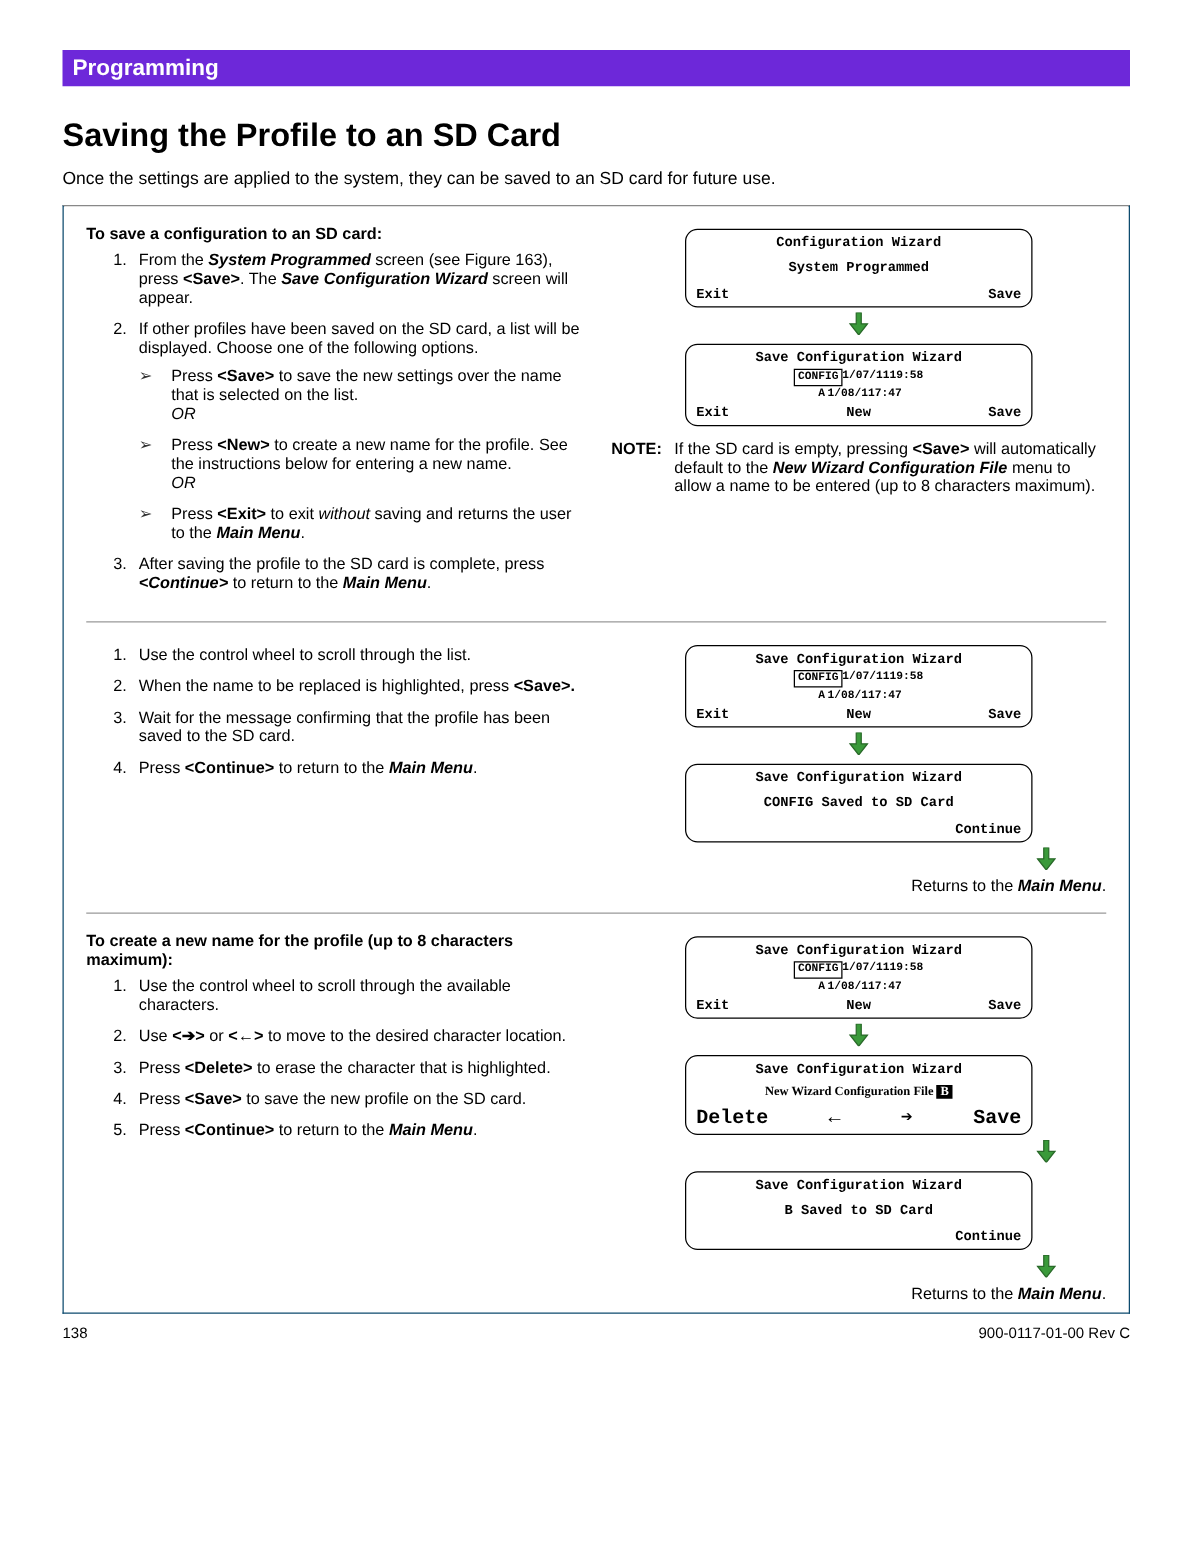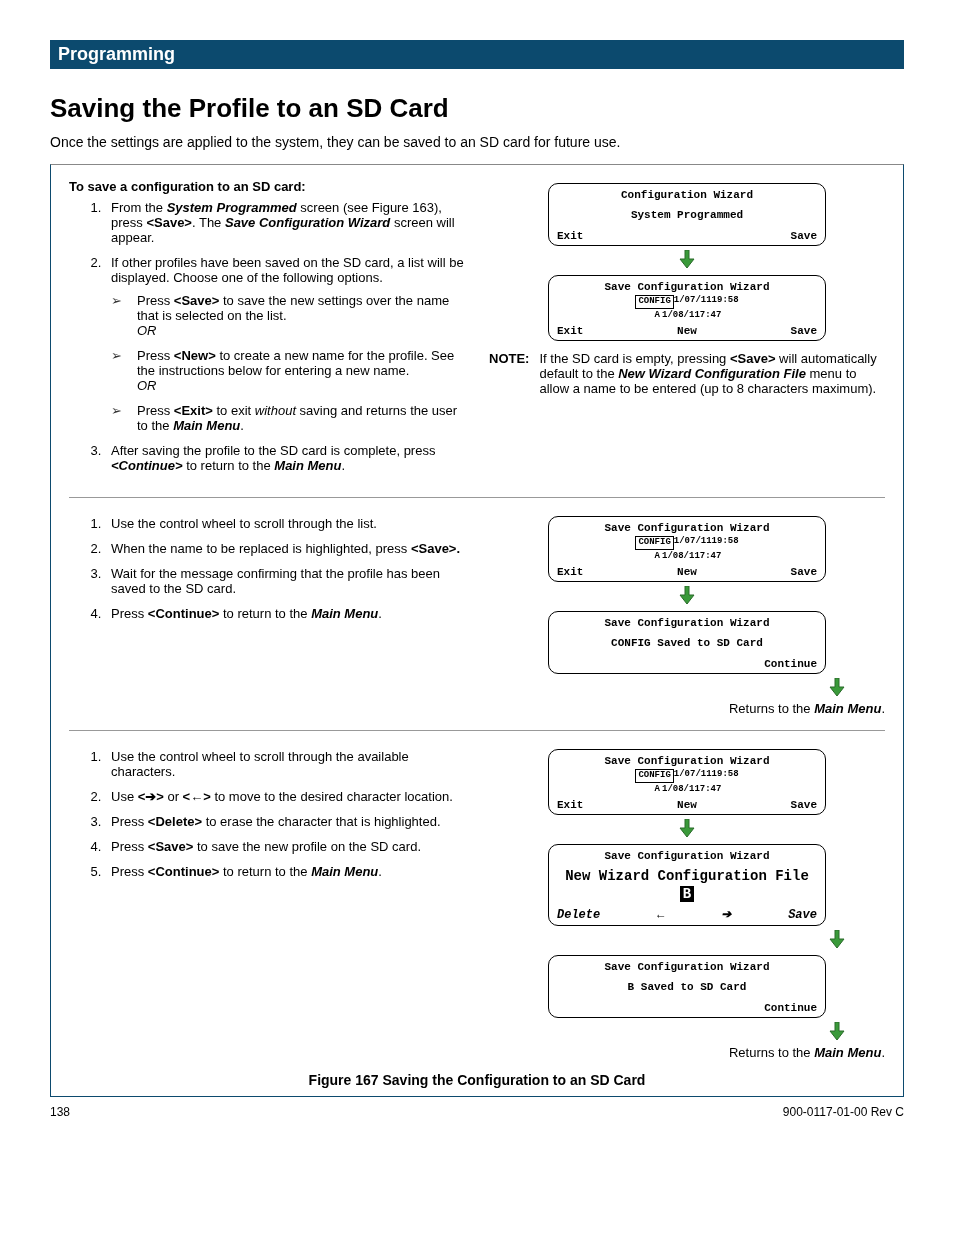--- a/index.html
+++ b/index.html
@@ -4,21 +4,21 @@
 <style>
   body {
     font-family: "Segoe UI", Arial, sans-serif;
     margin: 0;
     padding: 40px 50px;
     font-size: 13px;
     color: #000;
     width: 854px;
   }
   .header-bar {
-    background: #0c4a6e;
+    background: #6d28d9;
     color: #fff;
     font-weight: bold;
     font-size: 18px;
     padding: 4px 8px;
     margin-bottom: 24px;
   }
   h1 {
     font-size: 26px;
     font-weight: bold;
     margin: 0 0 10px 0;
@@ -118,26 +118,26 @@
   }
   .lcd .status {
     font-family: "Courier New", monospace;
     margin: 6px 0;
   }
   .lcd .btnrow4 {
     display: flex;
     justify-content: space-between;
     align-items: flex-start;
     margin-top: 4px;
-    font-size: 12px;
-    font-style: italic;
+    font-size: 16px;
   }
   .lcd .filerow {
-    font-size: 14px;
+    font-size: 10px;
     margin: 4px 0;
+    font-family: Liberation Serif, serif;
   }
   .lcd .filerow .cursor {
     background: #000;
     color: #fff;
     padding: 0 3px;
   }
   .arrow-down {
     text-align: center;
     margin: 2px 0;
   }
@@ -305,20 +305,21 @@
       <div class="returns">
         <span>Returns to the </span><span class="bolditalic">Main Menu</span><span>.</span>
       </div>
     </div>
   </div>
 
   <hr class="sep">
 
   <div class="two-col">
     <div class="col-left">
+      <div class="section-title">To create a new name for the profile (up to 8 characters maximum):</div>
       <ol>
         <li>Use the control wheel to scroll through the available characters.</li>
         <li><span>Use  </span><span class="bold">&lt;➔&gt;</span><span> or </span><span class="bold">&lt;←&gt;</span><span> to move to the desired character location.</span></li>
         <li><span>Press </span><span class="bold">&lt;Delete&gt;</span><span> to erase the character that is highlighted.</span></li>
         <li><span>Press </span><span class="bold">&lt;Save&gt;</span><span> to save the new profile on the SD card.</span></li>
         <li><span>Press </span><span class="bold">&lt;Continue&gt;</span><span> to return to the </span><span class="bolditalic">Main Menu</span><span>.</span></li>
       </ol>
     </div>
     <div class="col-right">
       <div class="lcd">
@@ -368,19 +369,18 @@
         <svg viewBox="0 0 16 18">
             <path d="M6 0 H10 V9 H15 L8 18 L1 9 H6 Z" fill="#3a9a3a" stroke="#2a6a2a"></path>
           </svg>
       </div>
       <div class="returns">
         <span>Returns to the </span><span class="bolditalic">Main Menu</span><span>.</span>
       </div>
     </div>
   </div>
 
-  <div class="fig-caption">Figure 167     Saving the Configuration to an SD Card</div>
 </div>
 
 <div class="footer">
   <span>138</span>
   <span>900-0117-01-00 Rev C</span>
 </div>
 
 </body></html>

